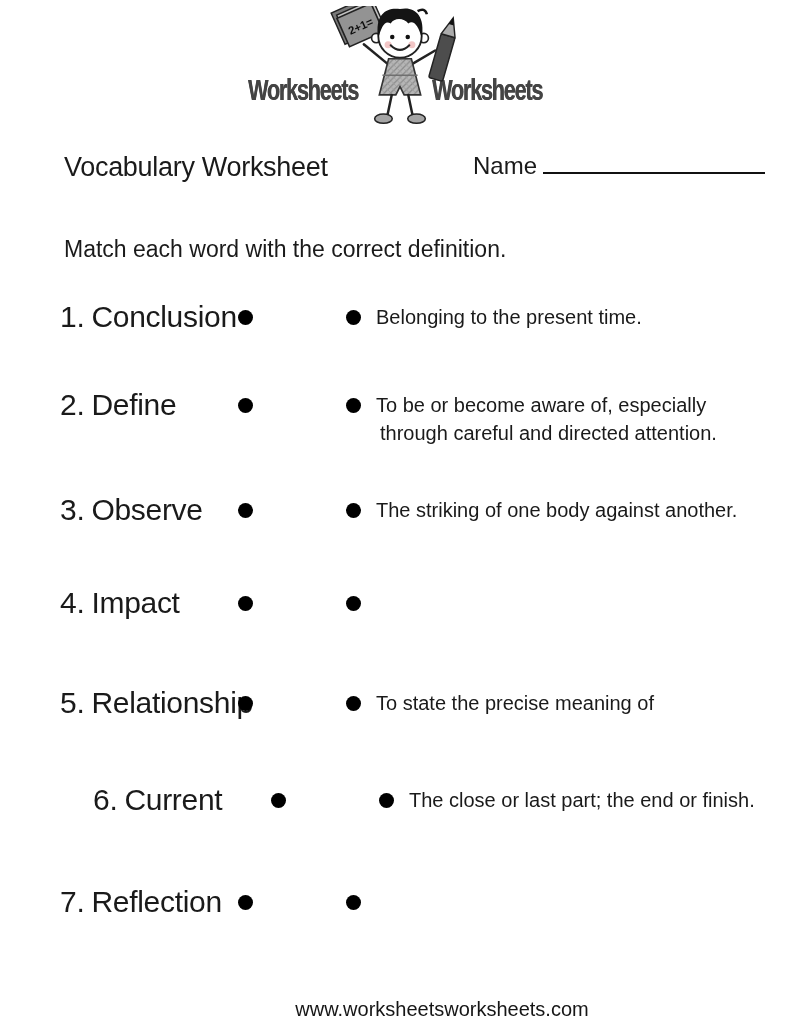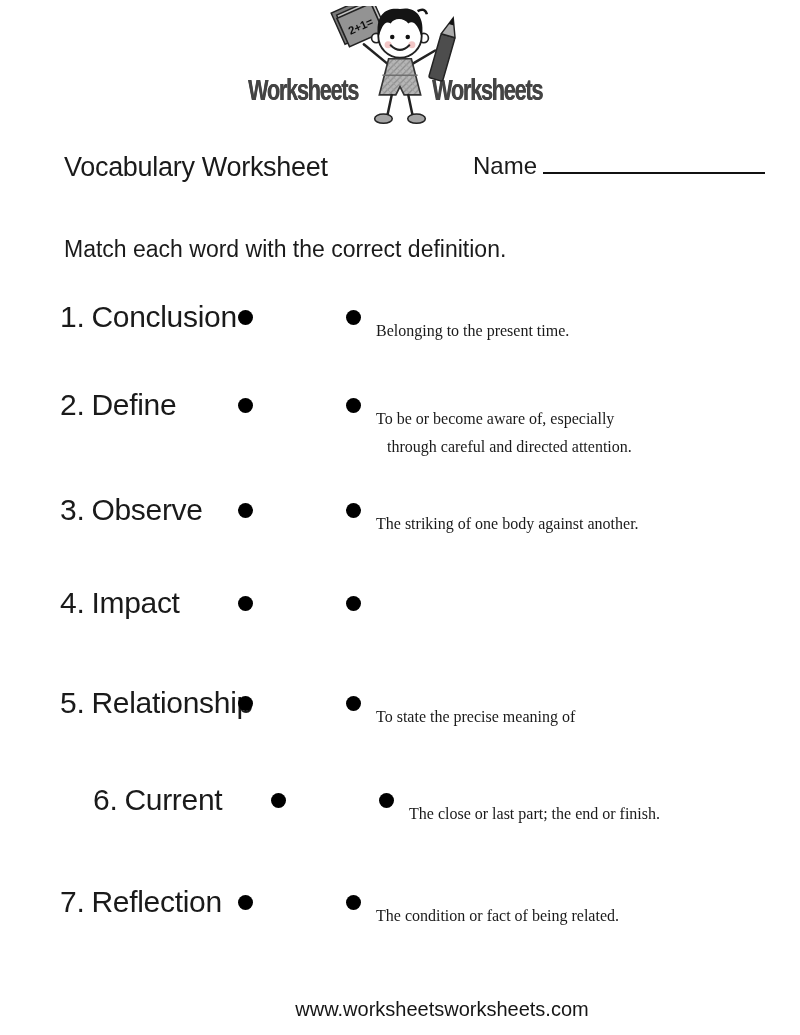--- a/index.html
+++ b/index.html
@@ -31,22 +31,22 @@
   .name-block{position:absolute;left:473px;top:148px;font-size:24px;white-space:nowrap;}
   .name-line{display:inline-block;width:222px;height:24px;border-bottom:2px solid #111;margin-left:6px;}
   .instruction{position:absolute;left:64px;top:236px;font-size:23px;}
   
   .row{position:absolute;left:0;width:800px;height:34px;}
   .word-cell{position:absolute;left:60px;top:0;font-size:30px;line-height:34px;letter-spacing:-0.3px;white-space:nowrap;}
   .num{margin-right:7px;}
   .dot{position:absolute;top:10px;width:15px;height:15px;border-radius:50%;background:var(--bullet);}
   .dot-left{left:238px;}
   .dot-right{left:346px;}
-  .def{position:absolute;left:376px;top:17px;font-size:16px;line-height:28px;white-space:nowrap;font-family:Liberation Serif, serif;}
-  .def-line.cont{margin-left:11px;text-align:right;}
+  .def{position:absolute;left:376px;top:3px;font-size:20px;line-height:28px;white-space:nowrap;}
+  .def-line.cont{margin-left:4px;text-align:right;}
   
   .footer{position:absolute;left:0;top:998px;width:800px;text-align:center;font-size:20px;color:#161616;padding-left:42px;}
 </style>
 </head>
 <body>
 
 <div class="page">
 
   <div class="logo-text logo-text-left">Worksheets</div>
   <div class="logo-text logo-text-right">Worksheets</div>
@@ -161,20 +161,17 @@
     <div class="def">
           <div class="def-line">The close or last part; the end or finish.</div>
         </div>
   </div>
       <div class="row" style="top: 885px;">
     <div class="word-cell">
       <span class="num">7.</span><span class="word">Reflection</span>
     </div>
     <span class="dot dot-left"></span>
     <span class="dot dot-right"></span>
-    <div class="def">
-          <div class="def-line">The condition or fact of being related.</div>
-        </div>
   </div>
     </div>
 
   <div class="footer">www.worksheetsworksheets.com</div>
 </div>
 
 </body></html>

